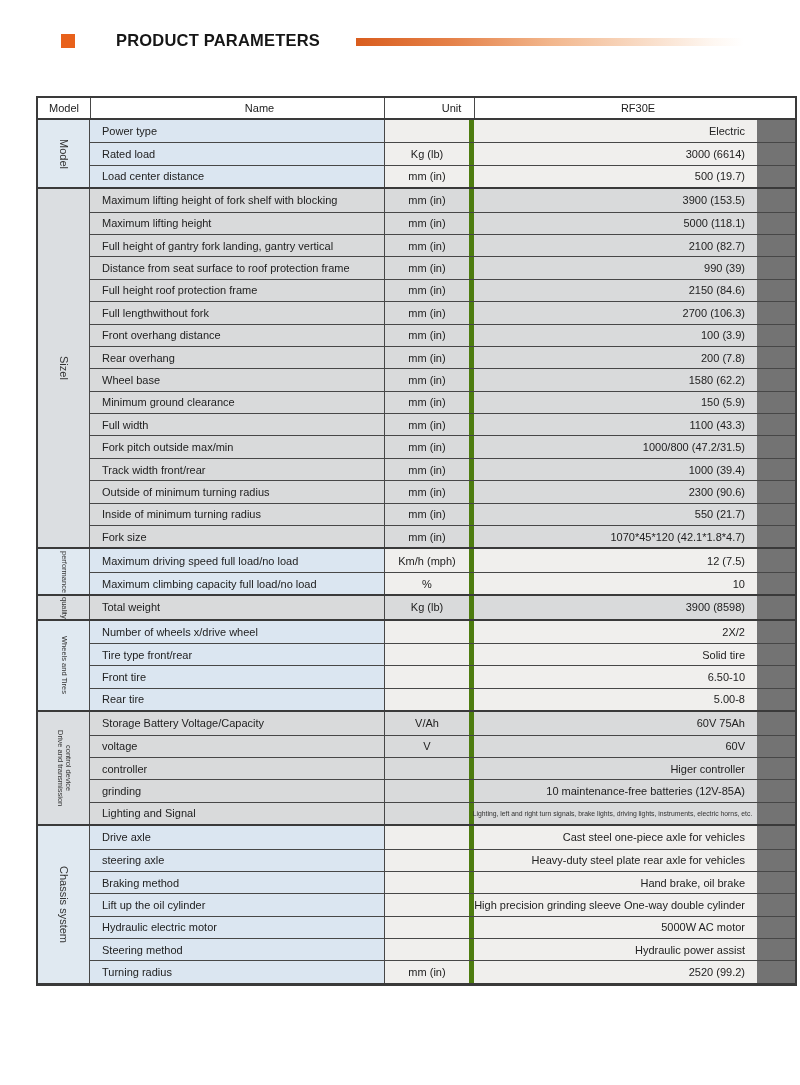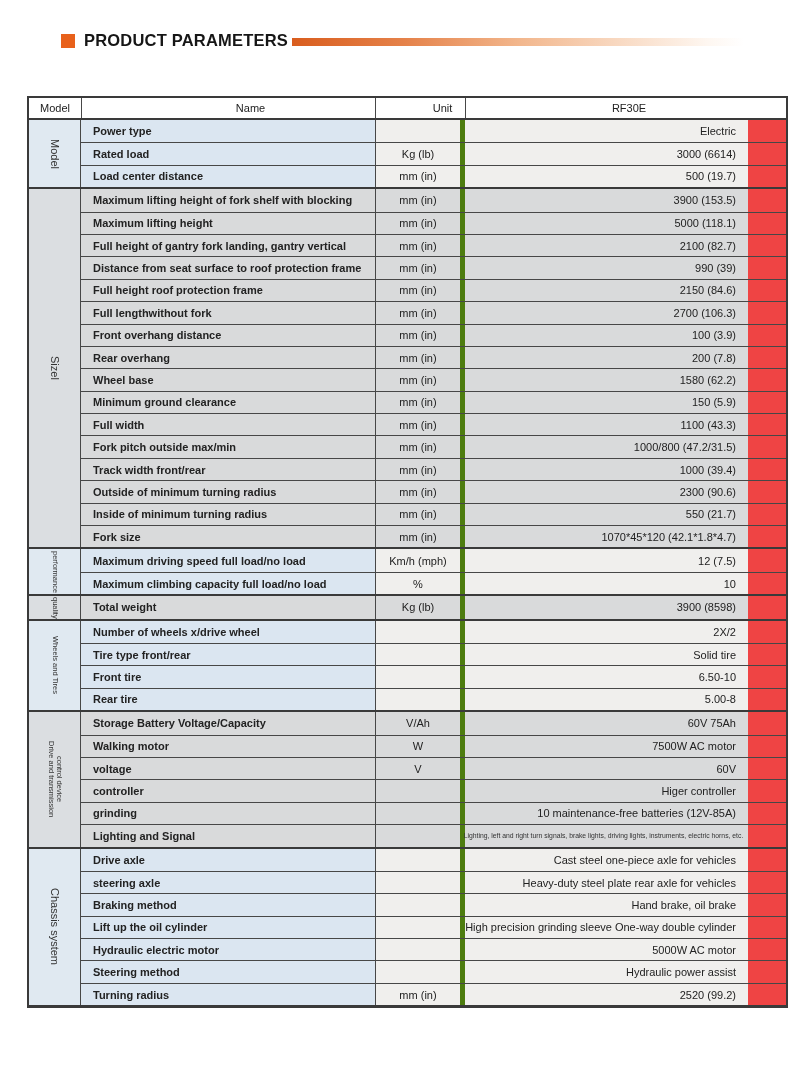--- a/index.html
+++ b/index.html
@@ -7,42 +7,42 @@
   body {
     width: 800px; height: 1085px;
     position: relative;
     font-family: "Liberation Sans", sans-serif;
     color: #222;
     overflow: hidden;
   }
   
   .hdr {
     position: absolute; top: 31px; left: 61px; right: 56px;
-    display: flex; align-items: center;
+    display: flex; align-items: center; gap: 32px;
   }
   .bullet {
     width: 14px; height: 14px; background: #e8611b;
     flex: 0 0 auto; margin-right: 9px;
   }
   .hdr h1 {
     font-size: 16.5px; font-weight: bold; color: #161616;
     letter-spacing: 0.2px; white-space: nowrap;
   }
   .grad-bar {
     flex: 1 1 auto; height: 8px; margin-left: 4px; margin-top: 2px;
     background: linear-gradient(to right,
       #d95d1e 0%, #e5824a 25%, #f2b68c 50%, #f9ddc8 75%, #fef7f1 92%, rgba(255,255,255,0) 100%);
   }
   
   .ptable {
-    position: absolute; top: 96px; left: 27px;
+    position: absolute; top: 96px; left: 36px;
     width: 761px;
     border: 2px solid #3a3a3a;
     border-bottom-width: 3px;
-    background: #ef4444;
+    background: #737373;
   }
   .thead {
     display: grid; grid-template-columns: 52px 294px 90px 283px;
     height: 22px; background: #ffffff;
     border-bottom: 2px solid #3a3a3a;
   }
   .thead .hcell {
     display: flex; align-items: center; justify-content: center;
     font-size: 11px; color: #222;
   }
@@ -61,21 +61,21 @@
     font-size: 11px; color: #333; line-height: 1.15;
   }
   .vtext.small { font-size: 7.5px; }
   .rows { flex: 1 1 auto; }
   .row {
     display: grid; grid-template-columns: 294px 90px 283px;
     height: 22.4px;
   }
   .row + .row { border-top: 1px solid #474747; }
   .cell { display: flex; align-items: center; font-size: 11px; overflow: visible; }
-  .cell.name { padding-left: 12px; font-weight: bold; }
+  .cell.name { padding-left: 12px; }
   .cell.unit { justify-content: center; border-left: 1px solid #474747; border-right: 5px solid #4d7c0f; }
   .cell.value { justify-content: flex-end; padding-right: 12px; }
   .cell.value .vtxt { white-space: nowrap; }
   .cell.value.small-val { justify-content: center; padding-right: 6px; }
   .cell.value.small-val .vtxt { font-size: 6.8px; color: #333; }
   
   .tint-blue  .cell.name  { background: #dbe6f1; }
   .tint-blue  .cell.unit, .tint-blue .cell.value { background: #f0efed; }
   .tint-gray  .cell.name, .tint-gray .cell.unit, .tint-gray .cell.value { background: #d9dadb; }
   .lab-blue { background: #e0e9f1; }
@@ -431,31 +431,20 @@
             </div>
             <div class="cell unit">
               <span class="vtxt">V/Ah</span>
             </div>
             <div class="cell value">
               <span class="vtxt">60V 75Ah</span>
             </div>
           </div>
           <div class="row">
             <div class="cell name">
-              <span class="vtxt">Walking motor</span>
-            </div>
-            <div class="cell unit">
-              <span class="vtxt">W</span>
-            </div>
-            <div class="cell value">
-              <span class="vtxt">7500W AC motor</span>
-            </div>
-          </div>
-          <div class="row">
-            <div class="cell name">
               <span class="vtxt">voltage</span>
             </div>
             <div class="cell unit">
               <span class="vtxt">V</span>
             </div>
             <div class="cell value">
               <span class="vtxt">60V</span>
             </div>
           </div>
           <div class="row">

